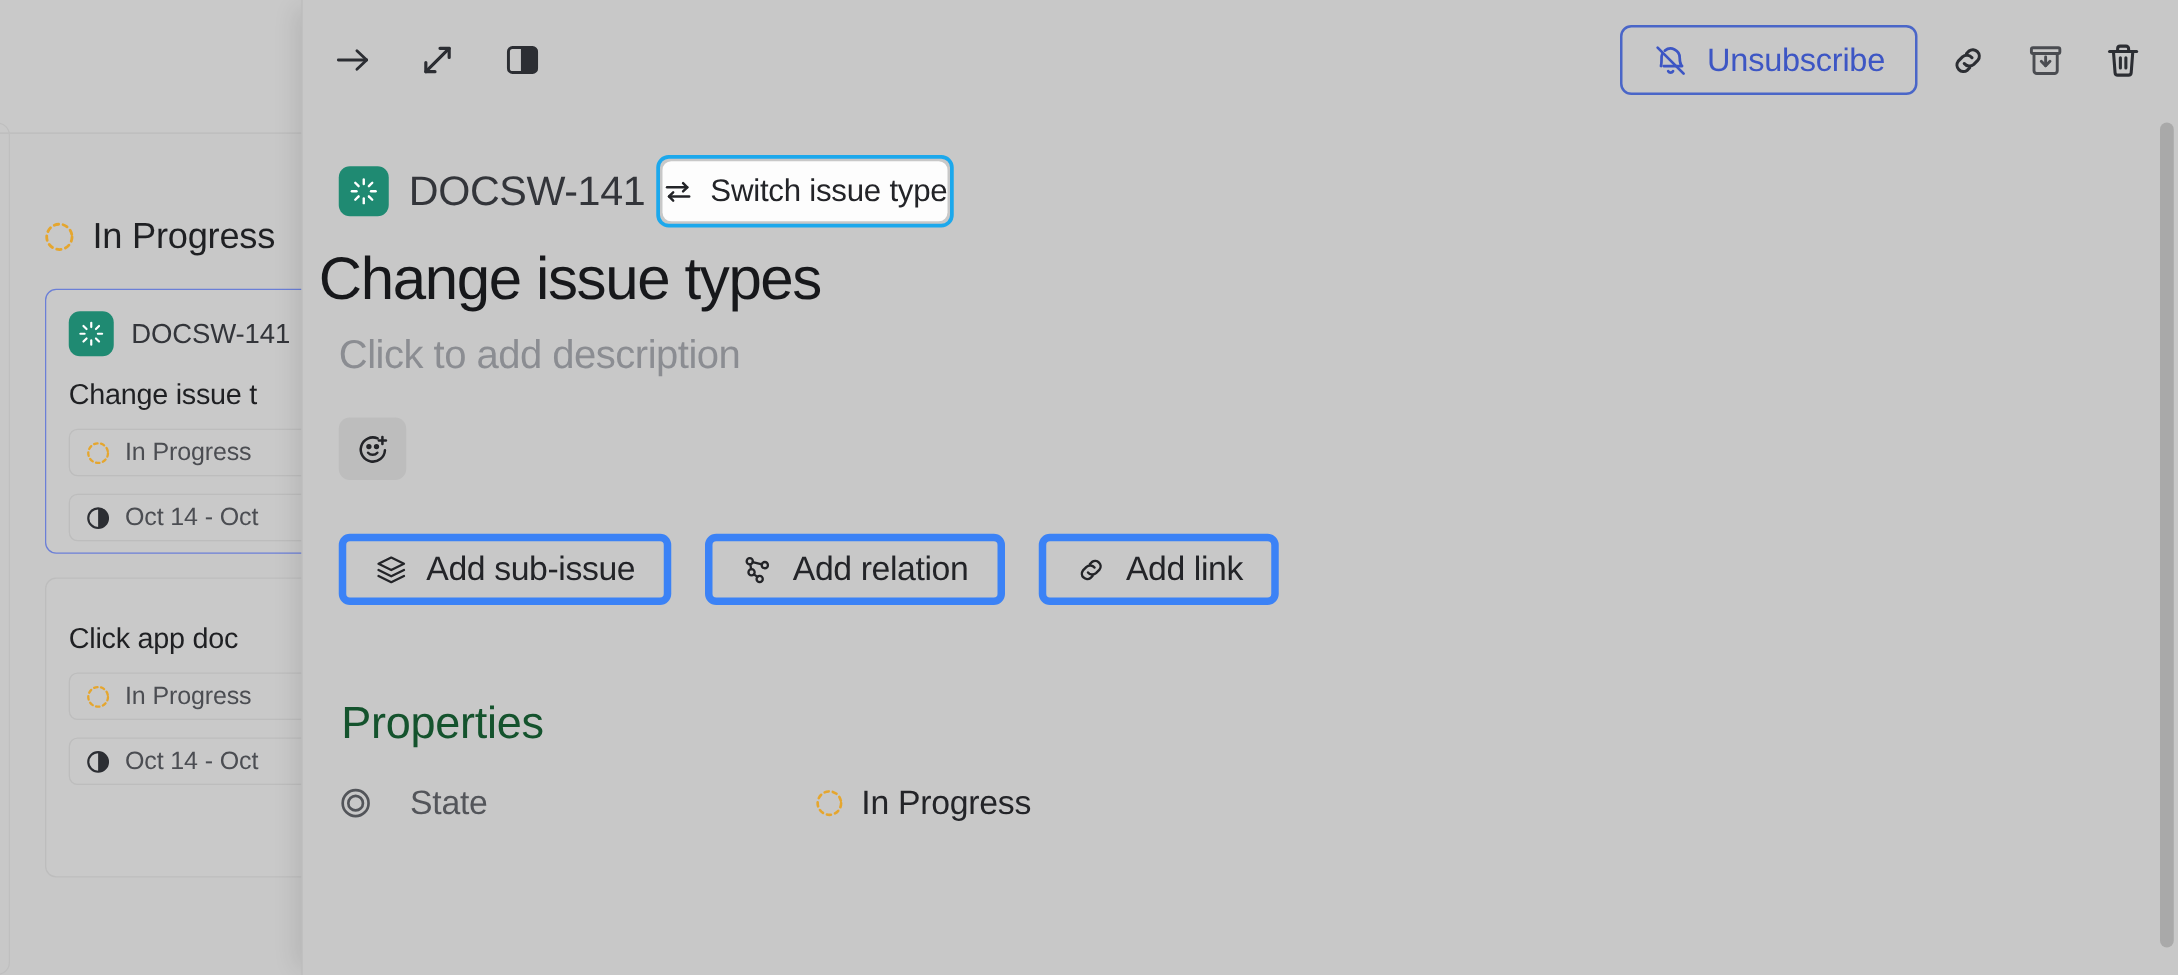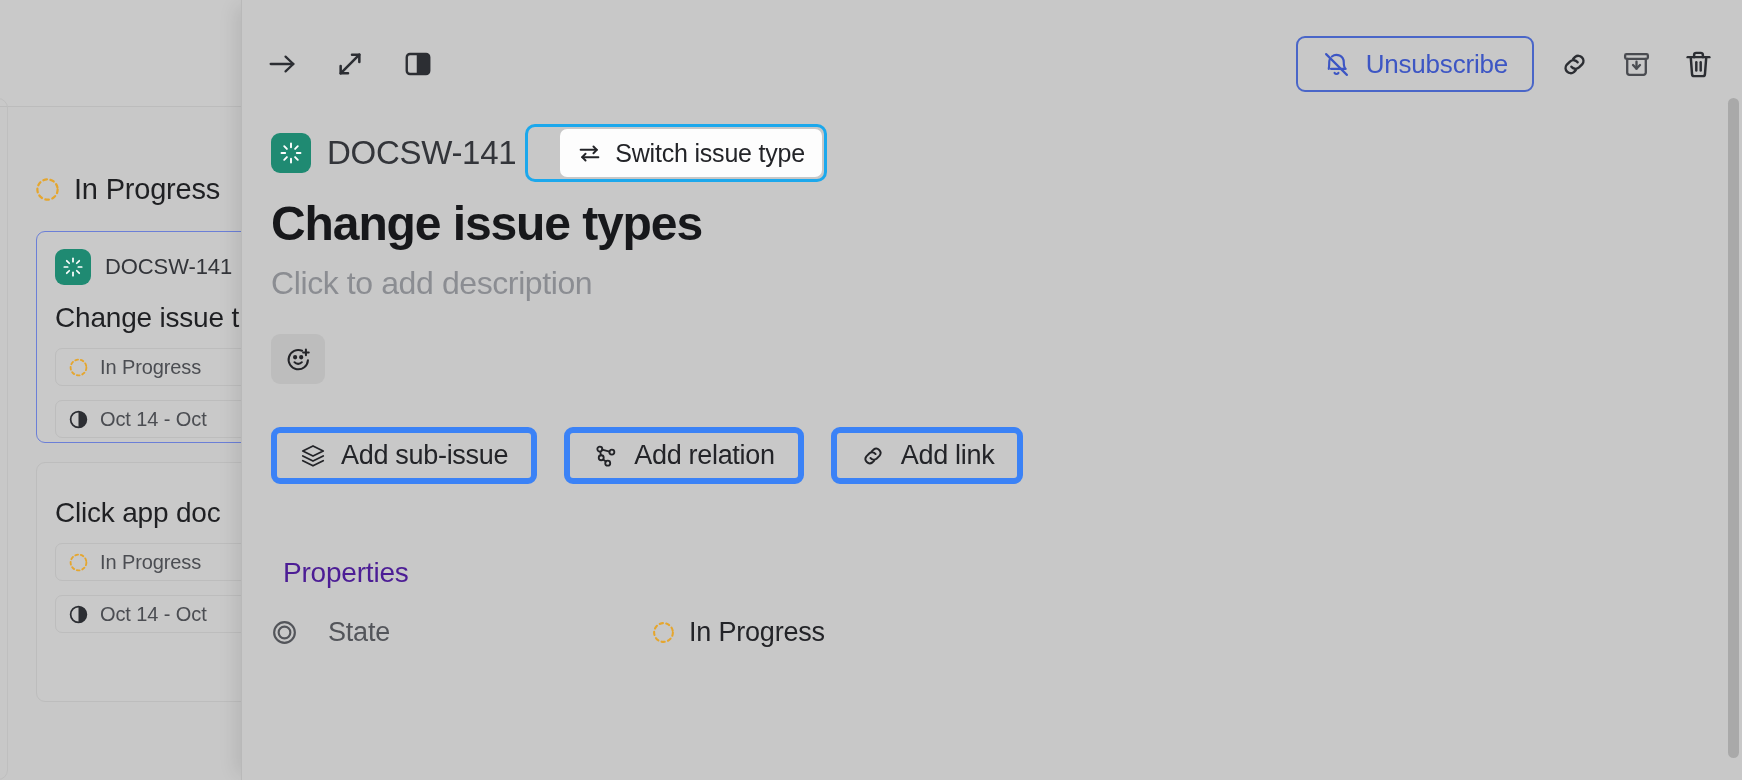--- a/index.html
+++ b/index.html
@@ -55,21 +55,21 @@
 
   .card-head { display: flex; align-items: center; gap: 14px; }
   .badge {
     width: 36px; height: 36px; border-radius: 9px;
     display: flex; align-items: center; justify-content: center; flex: 0 0 auto;
   }
   .badge.teal { background: #1f8a72; }
   .badge.indigo { background: #4040dd; }
   .card-key { font-size: 22px; color: #33353a; white-space: nowrap; letter-spacing: -0.1px; }
   .card-title {
-    margin-top: 17px; font-size: 28px; color: #1f2023; white-space: nowrap;
+    margin-top: 17px; font-size: 23px; color: #1f2023; white-space: nowrap;
     letter-spacing: -0.2px;
   }
   .pill {
     margin-top: 14px; height: 38px;
     border: 1px solid #bdbdbd; border-radius: 7px;
     display: flex; align-items: center; gap: 11px; padding: 0 12px;
     width: 232px;
   }
   .pill-text { font-size: 20px; color: #4b4d52; white-space: nowrap; letter-spacing: -0.1px; }
 
@@ -80,21 +80,21 @@
     box-shadow: -10px 0 18px -6px rgba(0,0,0,0.10);
     overflow: hidden;
   }
   .peek-edge {
     position: absolute; left: 0; top: 0; width: 1px; height: 780px;
     background: rgba(0,0,0,0.07);
   }
 
   
   .peek-toolbar {
-    position: absolute; left: 0; top: 16px; width: 1501px; height: 96px;
+    position: absolute; left: 0; top: 0; width: 1501px; height: 96px;
     display: flex; align-items: center;
   }
   .tb-left { position: absolute; left: 19px; display: flex; align-items: center; gap: 24px; }
   .tb-right { position: absolute; right: 22px; display: flex; align-items: center; gap: 18px; }
 
   .icon-btn {
     width: 44px; height: 44px; border-radius: 7px;
     display: flex; align-items: center; justify-content: center;
     background: transparent; border: none; cursor: pointer; color: #2c2e33;
   }
@@ -125,28 +125,28 @@
 
   .switch-wrap {
     margin-left: 9px;
     border: 3px solid #1ca8ec;
     border-radius: 10px;
     padding: 2px;
     display: inline-flex;
   }
   .switch-btn {
     display: flex; align-items: center; gap: 13px;
-    height: 48px; padding: 0 17px;
-    background: #fdfdfd; border: none; border-radius: 7px; cursor: pointer; margin-left: 30px;
+    height: 48px; padding: 0 0;
+    background: #fdfdfd; border: none; border-radius: 7px; cursor: pointer;
   }
   .switch-label { font-size: 25px; color: #232428; letter-spacing: -0.2px; white-space: nowrap; }
 
   .issue-title {
-    margin-left: 30px; margin-top: 12px;
-    font-size: 48px; font-weight: 700; color: #17181b; letter-spacing: -1.1px;
+    margin-left: 14px; margin-top: 12px;
+    font-size: 48px; font-weight: 400; color: #17181b; letter-spacing: -1.1px;
     white-space: nowrap;
   }
   .issue-desc {
     margin-left: 30px; margin-top: 14px;
     font-size: 32px; color: #8b8d92; letter-spacing: -0.4px; white-space: nowrap;
   }
 
   .reaction-btn {
     margin-left: 30px; margin-top: 32px;
     width: 54px; height: 50px; border-radius: 9px;
@@ -157,22 +157,22 @@
   .actions { display: flex; gap: 27px; margin-left: 30px; margin-top: 43px; }
   .action-btn {
     display: flex; align-items: center; gap: 15px;
     height: 57px; padding: 0 23px;
     border: 6px solid #3b82f6; border-radius: 9px;
     background: transparent; cursor: pointer;
   }
   .action-label { font-size: 27px; color: #232428; letter-spacing: -0.3px; white-space: nowrap; }
 
   .props-title {
-    margin-left: 42px; margin-top: 73px;
-    font-size: 28px; color: #4c1d95; letter-spacing: -0.2px;
+    margin-left: 32px; margin-top: 73px;
+    font-size: 36px; color: #14532d; letter-spacing: -0.2px;
   }
   .prop-row {
     display: flex; align-items: center; margin-left: 30px; margin-top: 28px;
   }
   .prop-left { display: flex; align-items: center; gap: 30px; width: 380px; }
   .prop-label { font-size: 27px; color: #53555a; letter-spacing: -0.2px; }
   .prop-right { display: flex; align-items: center; gap: 13px; }
   .prop-value { font-size: 27px; color: #232428; letter-spacing: -0.2px; }
 
   

